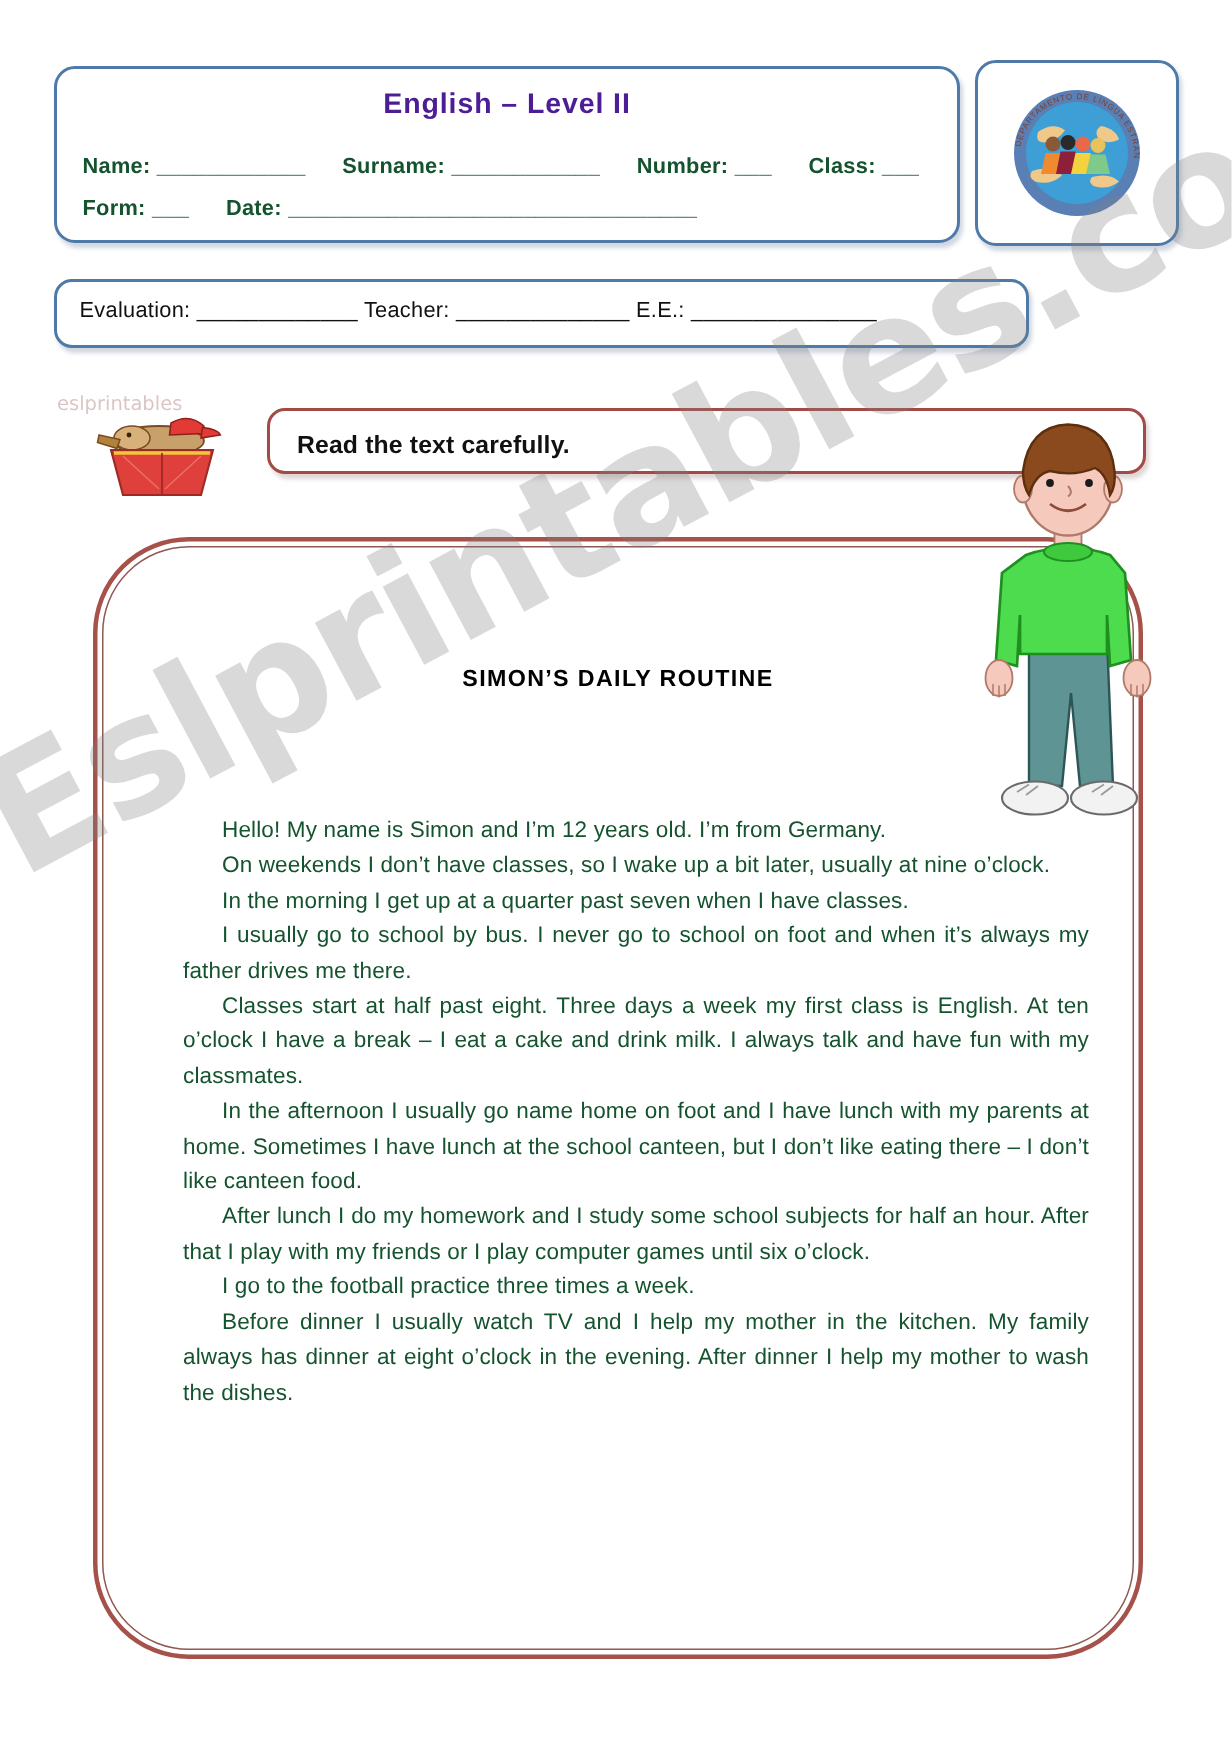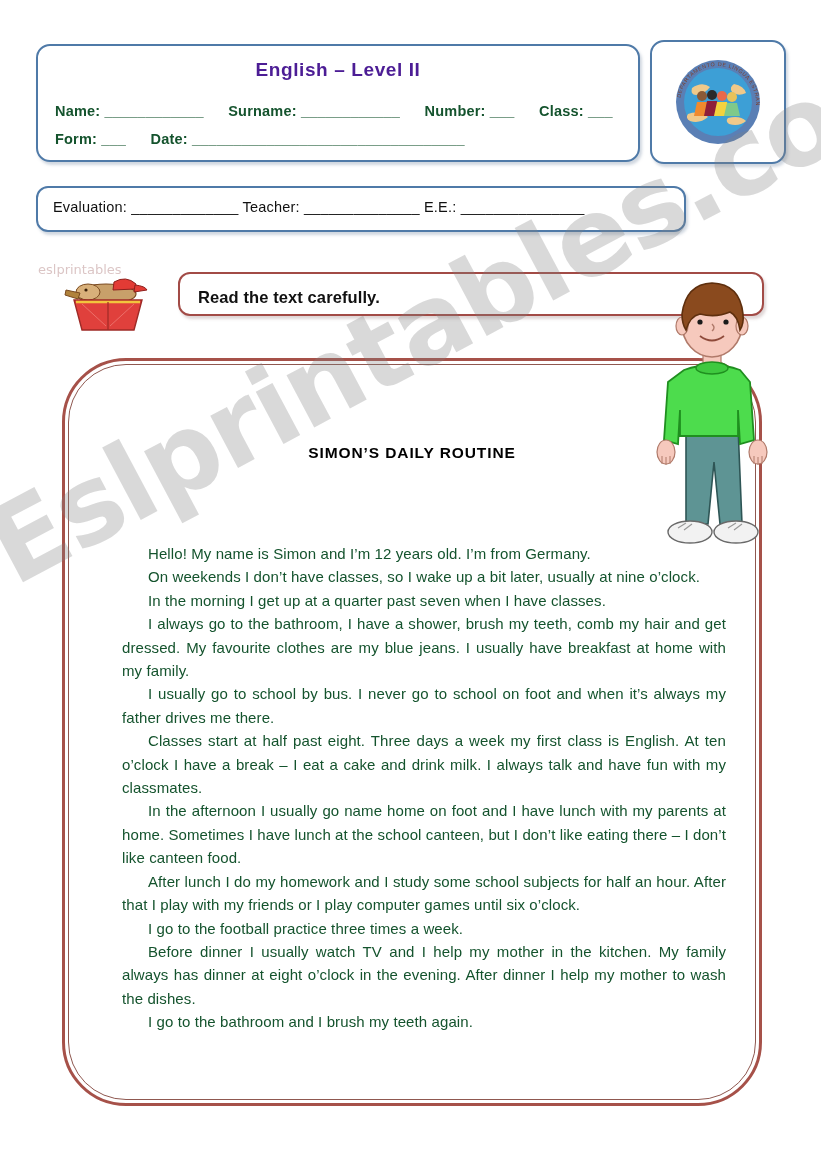--- a/index.html
+++ b/index.html
@@ -302,28 +302,26 @@
 
   <div class="watermark">Eslprintables.com</div>
   <div class="watermark-2">eslprintables</div>
 
   <div class="text-title">SIMON’S DAILY ROUTINE</div>
 
   <div class="body-text">
     <p>Hello! My name is Simon and I’m 12 years old. I’m from Germany.</p>
     <p>On weekends I don’t have classes, so I wake up a bit later, usually at nine o’clock.</p>
     <p>In the morning I get up at a quarter past seven when I have classes.</p>
-    <p>I always go to the bathroom, I have a shower, brush my teeth, comb my hair and get dressed. My favourite clothes are my blue jeans. I usually have breakfast at home with my family.</p>
     <p>I usually go to school by bus. I never go to school on foot and when it’s always my father drives me there.</p>
     <p>Classes start at half past eight. Three days a week my first class is English. At ten o’clock I have a break – I eat a cake and drink milk. I always talk and have fun with my classmates.</p>
     <p>In the afternoon I usually go name home on foot and I have lunch with my parents at home. Sometimes I have lunch at the school canteen, but I don’t like eating there – I don’t like canteen food.</p>
     <p>After lunch I do my homework and I study some school subjects for half an hour. After that I play with my friends or I play computer games until six o’clock.</p>
     <p class="nojust">I go to the football practice three times a week.</p>
     <p>Before dinner I usually watch TV and I help my mother in the kitchen. My family always has dinner at eight o’clock in the evening. After dinner I help my mother to wash the dishes.</p>
-    <p class="nojust">I go to the bathroom and I brush my teeth again.</p>
   </div>
 
   <svg class="boy" viewBox="0 0 132 290">
 
     <path d="M40 150 l52 0 l4 98 l-22 0 l-6 -62 l-6 62 l-22 0 z" fill="#5e9494" stroke="#2e5555" stroke-width="1.6"></path>
 
     <ellipse cx="44" cy="256" rx="22" ry="11" fill="#f2f2f2" stroke="#6a6a6a" stroke-width="1.4"></ellipse>
     <ellipse cx="90" cy="256" rx="22" ry="11" fill="#f2f2f2" stroke="#6a6a6a" stroke-width="1.4"></ellipse>
     <path d="M32 252 l8 -5 M38 254 l8 -6 M82 252 l8 -5 M88 254 l8 -6" stroke="#9a9a9a" stroke-width="1.2" fill="none"></path>
 

